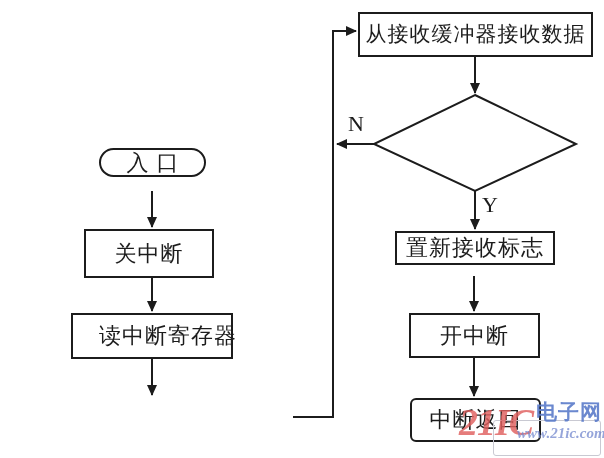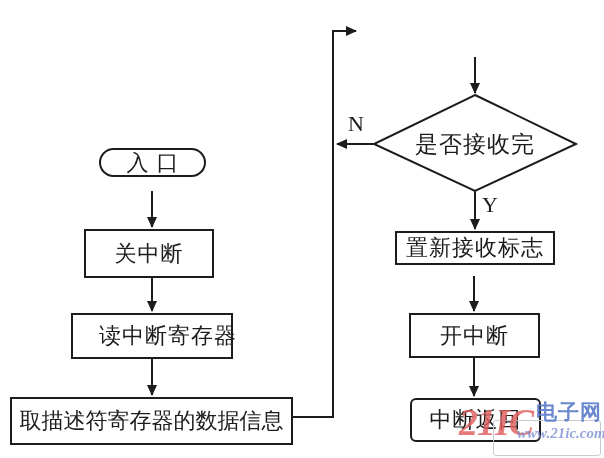--- a/index.html
+++ b/index.html
@@ -117,24 +117,23 @@
 
     <polygon points="475,95 576,144 475,191 374,144" fill="#ffffff" stroke="#1c1c1c" stroke-width="2"></polygon>
   </svg>
 
   <div class="node terminal" style="left:99px; top:148px; width:107px; height:29px;">入口</div>
 
   <div class="node" style="left:84px; top:229px; width:130px; height:49px;">关中断</div>
 
   <div class="node" style="left:71px; top:313px; width:162px; height:46px;padding-left:32px;">读中断寄存器</div>
 
-  <div class="node" style="left:10px; top:397px; width:283px; height:48px; font-size:22px; letter-spacing:0;">取描述符寄存器的数据信息</div>
 
+  <div class="node" style="left:358px; top:12px; width:235px; height:45px; font-size:21px; letter-spacing:1px;">从接收缓冲器接收数据</div>
 
-  <div class="diamond-label" style="left:395px; top:130px; width:160px; height:28px;">是否接收完</div>
 
   <div class="node" style="left:395px; top:231px; width:160px; height:34px;">置新接收标志</div>
 
   <div class="node" style="left:409px; top:313px; width:131px; height:45px;">开中断</div>
 
   <div class="node" style="left:410px; top:398px; width:131px; height:44px;border-radius:6px;">中断返回</div>
 
   <div class="branch-label" style="left:348px; top:113px;">N</div>
 
   <div class="branch-label" style="left:482px; top:194px;">Y</div>

